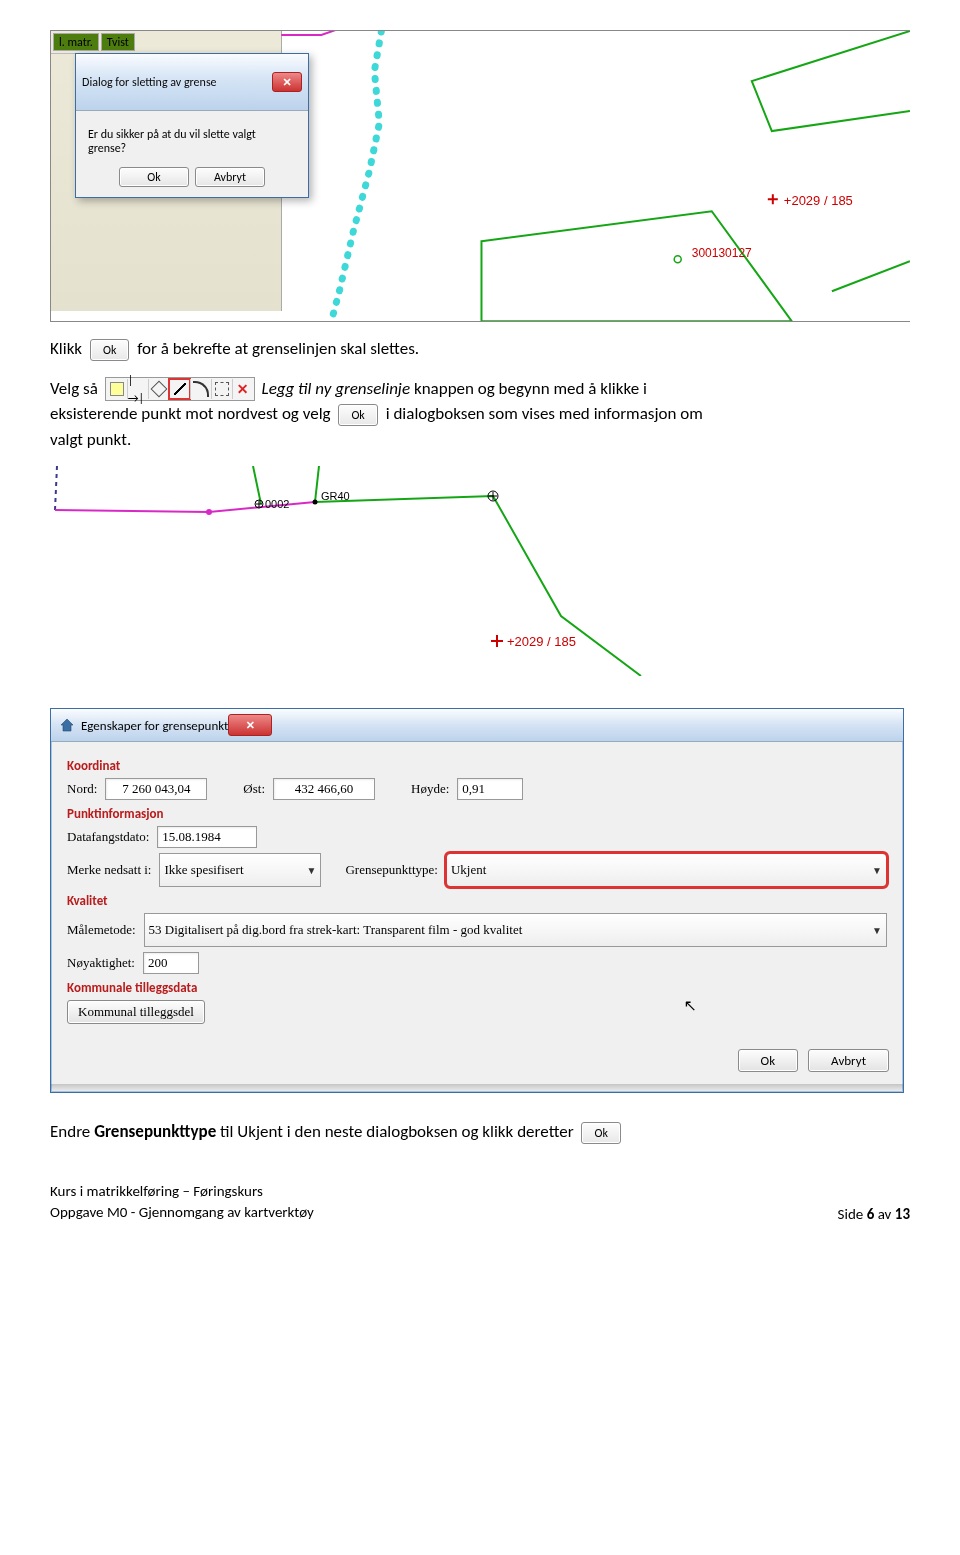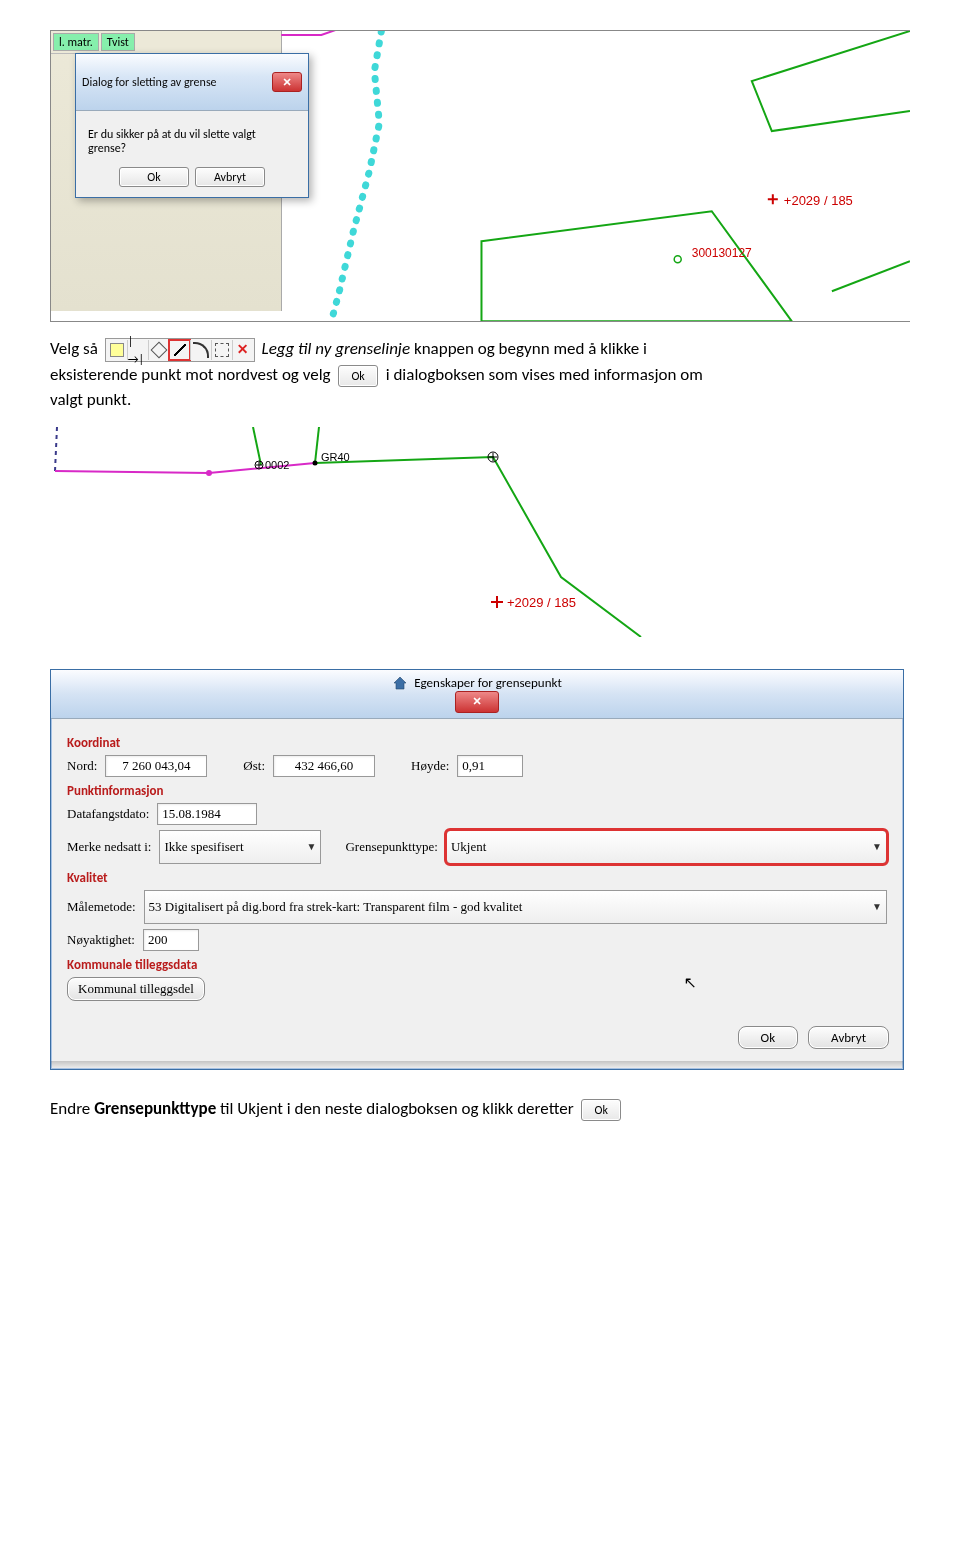--- a/index.html
+++ b/index.html
@@ -34,21 +34,21 @@
     width: 230px; height: 280px;
     background: linear-gradient(#ece9d8,#e4e1cf);
     border-right: 1px solid #aaa;
   }
   .grey-tabs {
     display:flex; gap:2px; padding:2px 2px;
     background:#ece9d8; border-bottom:1px solid #bbb;
     font-size:12px;
   }
   .grey-tab {
-    background:#86efac; border:1px solid #aaa; padding:1px 5px;
+    background:#4d7c0f; border:1px solid #aaa; padding:1px 5px;
   }
   
   .dialog {
     position: absolute;
     left: 24px; top: 22px;
     width: 232px;
     border: 1px solid #3a6ea5;
     box-shadow: 3px 3px 8px rgba(0,0,0,.3);
     background: #f0f0f0;
     font-size: 12px;
@@ -116,21 +116,20 @@
     border:1px solid #3a6ea5;
     background:#f0f0f0;
     box-shadow:0 0 0 1px #a9c3e4 inset;
     width: 852px;
     font-size:13px;
   }
   .prop-title {
     background: linear-gradient(#fbfcff,#d5e3f4 50%,#bcd3ec);
     padding:5px 8px; display:flex; align-items:center; 
     border-bottom:1px solid #9ab;
-    flex-direction:column;
   }
   .prop-title-left { display:flex; align-items:center; gap:6px;}
   .home-icon {
     width:16px;height:16px;display:inline-block;
   }
   .prop-body { padding: 10px 16px 12px; }
   .section-h { color:#b91c1c; font-weight:bold; margin: 6px 0 4px; font-size:13px;}
   .row { display:flex; align-items:center; gap:8px; margin:5px 0;font-family:Liberation Serif, serif;}
   .row label { white-space:nowrap; }
   .inp {
@@ -145,21 +144,21 @@
   .sel .chev { font-size:10px; color:#333;}
   .w80{width:92px;text-align:center;} .w90{width:90px;} .w70{width:56px;}
   .w140{width:152px;}
   .w420{width:480px;}
   .red-outline { outline:3px solid #d33; outline-offset:-1px; border-radius:4px;}
   .btn-area {
     display:flex; gap:10px; justify-content:flex-end; padding:8px 14px 12px;
   }
   .btn-win2 {
     background: linear-gradient(#fdfdfd,#e3e3e3);
-    border:1px solid #8a8a8a; border-radius:8px;
+    border:1px solid #8a8a8a; border-radius:3px;
     padding:3px 22px; font-size:13px; box-shadow: inset 0 0 0 1px #fff;
   }
   .prop-bottom-shadow {
     height:8px; background:linear-gradient(rgba(0,0,0,.18),transparent);
   }
   .red-label { fill:#c00; font-family: Arial; font-size:13px;}
   .green-label { fill:#c00; font-family: Arial; font-size:12px;}
   .footer {
     margin-top: 36px;
     display:flex; justify-content:space-between; align-items:flex-end;
@@ -212,20 +211,25 @@
           </div>
       </div>
       <div class="dialog-body">Er du sikker på at du vil slette valgt grense?</div>
       <div class="dialog-actions">
         <div class="btn-win">Ok</div>
         <div class="btn-win">Avbryt</div>
       </div>
     </div>
   </div>
 
+  <p class="para">
+    <span>Klikk</span>
+    <span class="inline-btn">Ok</span>
+    <span>for å bekrefte at grenselinjen skal slettes.</span>
+  </p>
 
   <p class="para">
     <span>Velg så</span>
     <span class="inline-img-toolbar">
       <span class="tb-item">
           <span class="tb-sq"></span>
         </span>
       <span class="tb-item">
           <span class="tb-arr">|→|</span>
         </span>
@@ -353,14 +357,23 @@
       <div class="btn-win2">Avbryt</div>
     </div>
     <div class="prop-bottom-shadow"></div>
   </div>
 
   <p class="para" style="margin-top:26px;">
     <span>Endre </span><span class="bold">Grensepunkttype</span><span> til </span><span>Ukjent</span><span> i den neste dialogboksen og klikk deretter</span>
     <span class="inline-btn">Ok</span>
   </p>
 
+  <div class="footer">
+    <div class="footer-left">
+      <div>Kurs i matrikkelføring – Føringskurs</div>
+      <div>Oppgave M0 - Gjennomgang av kartverktøy</div>
+    </div>
+    <div>
+      <span>Side </span><span class="bold">6</span><span> av </span><span class="bold">13</span>
+    </div>
+  </div>
 
 </div>
 
 </body></html>

